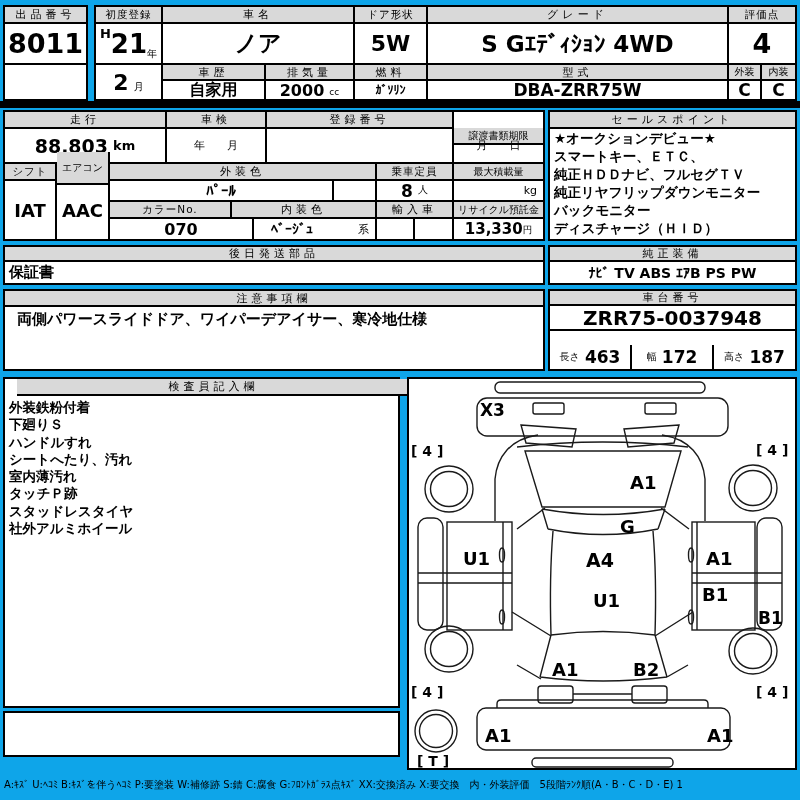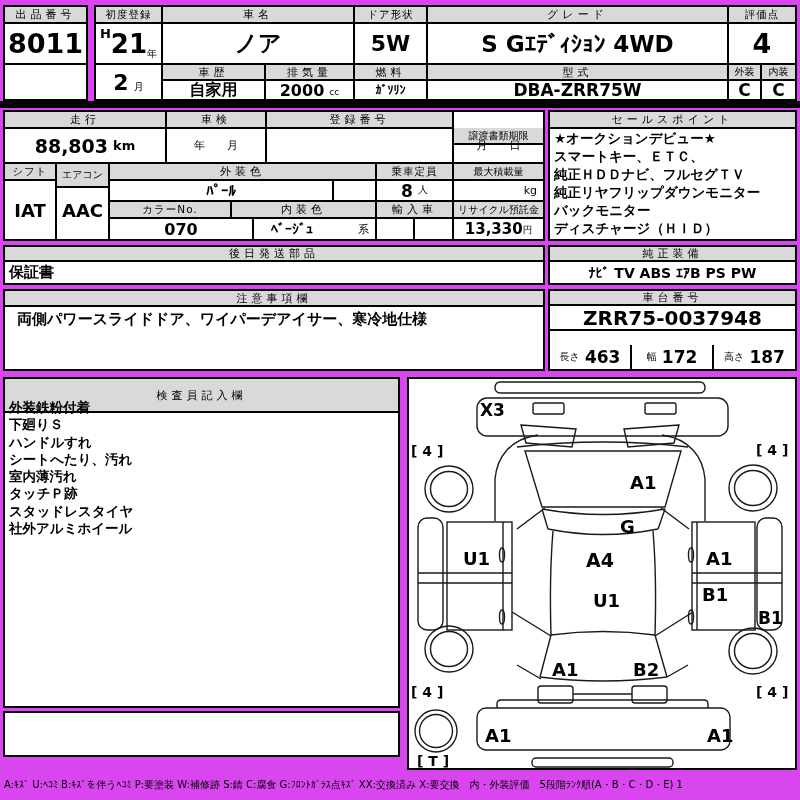--- a/index.html
+++ b/index.html
@@ -1,18 +1,18 @@
 <!DOCTYPE html>
 <html><head>
 <meta charset="utf-8">
 <style>
   *{margin:0;padding:0;box-sizing:border-box}
   html,body{background:#fff}
   body{font-family:"DejaVu Sans","Liberation Sans",sans-serif;color:#000}
-  .sheet{position:relative;width:800px;height:800px;background:#d946ef;overflow:hidden}
+  .sheet{position:relative;width:800px;height:800px;background:#0ea5e9;overflow:hidden}
   .box{position:absolute;border:2px solid #000;background:#fff}
   .cell{position:absolute;display:flex;align-items:center;justify-content:center;overflow:hidden;white-space:nowrap}
   .hdr{background:#d9d9d9;font-size:11px;letter-spacing:4px;font-weight:normal}
   .hdr.tight{letter-spacing:1px;font-size:10.5px}
   .hdr.tiny{letter-spacing:0;font-size:10px}
   .br{border-right:2px solid #000}
   .bb{border-bottom:2px solid #000}
   .bold{font-weight:bold}
   .left{justify-content:flex-start}
   .top{align-items:flex-start}
@@ -72,21 +72,21 @@
     <div class="cell br bb" style="left:0;top:17px;width:162px;height:35px">
       <span class="bold" style="font-size:19px">88,803</span>&nbsp;<span class="bold" style="font-size:13px">km</span>
     </div>
     <div class="cell hdr br bb" style="left:162px;top:0;width:100px;height:17px">車検</div>
     <div class="cell br bb" style="left:162px;top:17px;width:100px;height:35px;font-size:11px">年　　月</div>
     <div class="cell hdr br bb" style="left:262px;top:0;width:187px;height:17px">登録番号</div>
     <div class="cell br bb" style="left:262px;top:17px;width:187px;height:35px"></div>
     <div class="cell hdr bb tiny" style="left:449px;top:16px;width:89px;height:17px">譲渡書類期限</div>
     <div class="cell bb" style="left:449px;top:17px;width:89px;height:35px;font-size:11px">月　　日</div>
     <div class="cell hdr br bb tight" style="left:0;top:52px;width:52px;height:17px">シフト</div>
-    <div class="cell hdr br bb tiny" style="left:52px;top:52px;width:53px;height:24px">エアコン</div>
+    <div class="cell hdr br bb tiny" style="left:52px;top:40px;width:53px;height:33px">エアコン</div>
     <div class="cell bold br" style="left:0;top:69px;width:52px;height:58px;font-size:18px">IAT</div>
     <div class="cell bold br" style="left:52px;top:69px;width:53px;height:58px;font-size:18px">AAC</div>
     <div class="cell hdr br bb" style="left:105px;top:52px;width:267px;height:17px">外装色</div>
     <div class="cell bold br bb" style="left:105px;top:69px;width:224px;height:21px;font-size:15px">ﾊﾟｰﾙ</div>
     <div class="cell br bb" style="left:329px;top:69px;width:43px;height:21px"></div>
     <div class="cell hdr br bb tight" style="left:105px;top:90px;width:122px;height:17px">カラーNo.</div>
     <div class="cell bold br" style="left:105px;top:107px;width:144px;height:20px;font-size:16px">070</div>
     <div class="cell hdr br bb" style="left:227px;top:90px;width:145px;height:17px">内装色</div>
     <div class="cell bold" style="left:227px;top:107px;width:120px;height:20px;font-size:14px">ﾍﾞｰｼﾞｭ</div>
     <div class="cell br" style="left:347px;top:107px;width:25px;height:20px;font-size:11px">系</div>
@@ -141,21 +141,21 @@
     </div>
     <div class="cell br" style="left:82px;top:54px;width:82px;height:24px">
       <span style="font-size:10px">幅</span>&nbsp;<span class="bold" style="font-size:17px">172</span>
     </div>
     <div class="cell" style="left:164px;top:54px;width:81px;height:24px">
       <span style="font-size:10px">高さ</span>&nbsp;<span class="bold" style="font-size:17px">187</span>
     </div>
   </div>
 
   <div class="box" style="left:3px;top:377px;width:397px;height:331px">
-    <div class="cell hdr bb" style="left:0;top:0;width:393px;height:34px">検査員記入欄</div>
+    <div class="cell hdr bb" style="left:12px;top:0;width:393px;height:17px">検査員記入欄</div>
     <div style="position:absolute;left:0;top:20px;width:393px">
       <div class="listline" style="font-size:13.5px;height:17.3px">外装鉄粉付着</div>
       <div class="listline" style="font-size:13.5px;height:17.3px">下廻りＳ</div>
       <div class="listline" style="font-size:13.5px;height:17.3px">ハンドルすれ</div>
       <div class="listline" style="font-size:13.5px;height:17.3px">シートへたり、汚れ</div>
       <div class="listline" style="font-size:13.5px;height:17.3px">室内薄汚れ</div>
       <div class="listline" style="font-size:13.5px;height:17.3px">タッチＰ跡</div>
       <div class="listline" style="font-size:13.5px;height:17.3px">スタッドレスタイヤ</div>
       <div class="listline" style="font-size:13.5px;height:17.3px">社外アルミホイール</div>
     </div>

